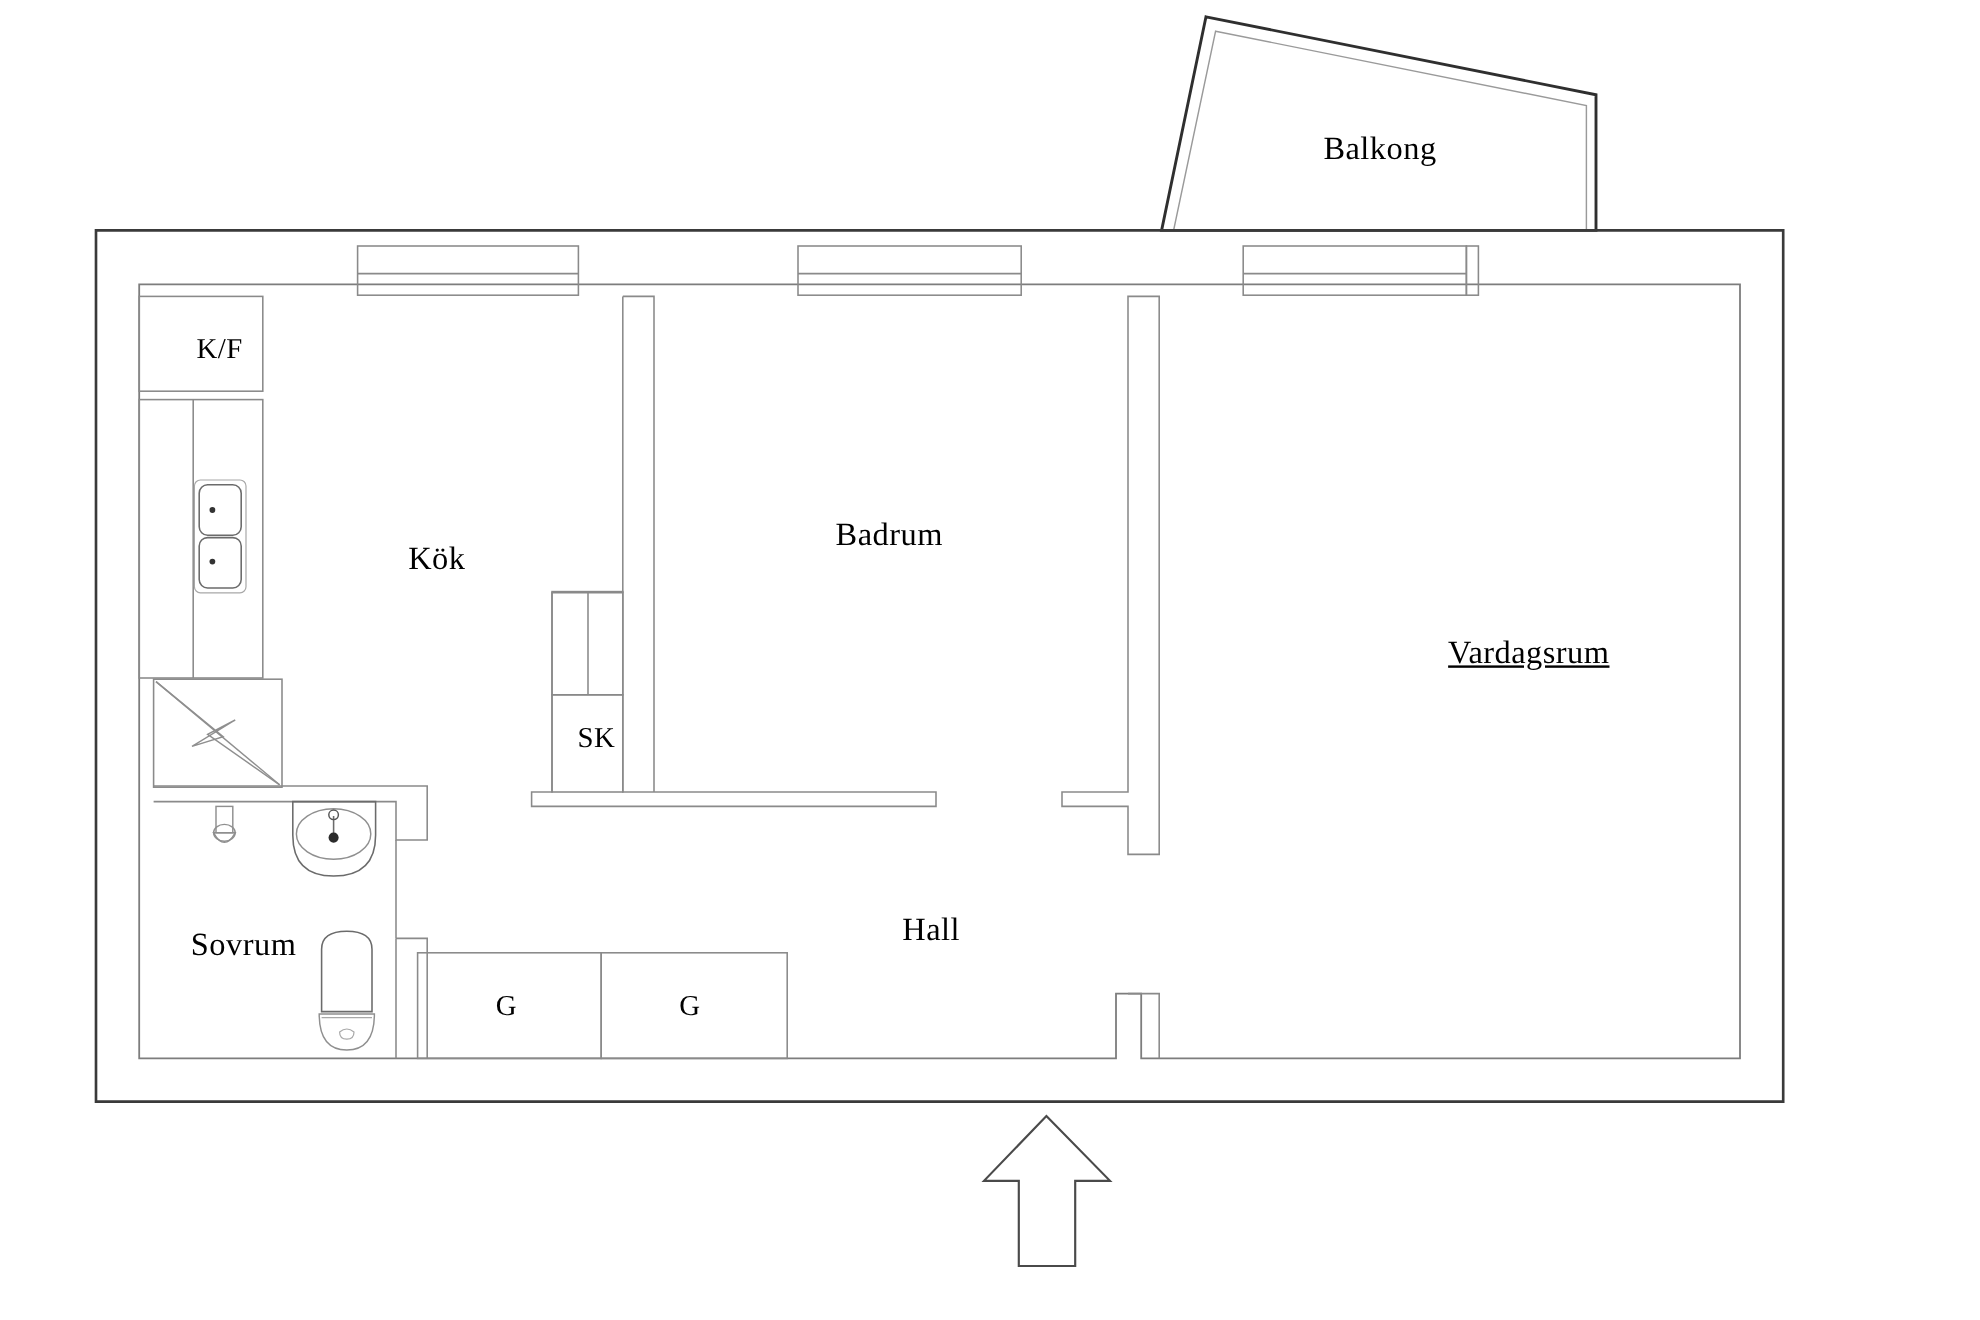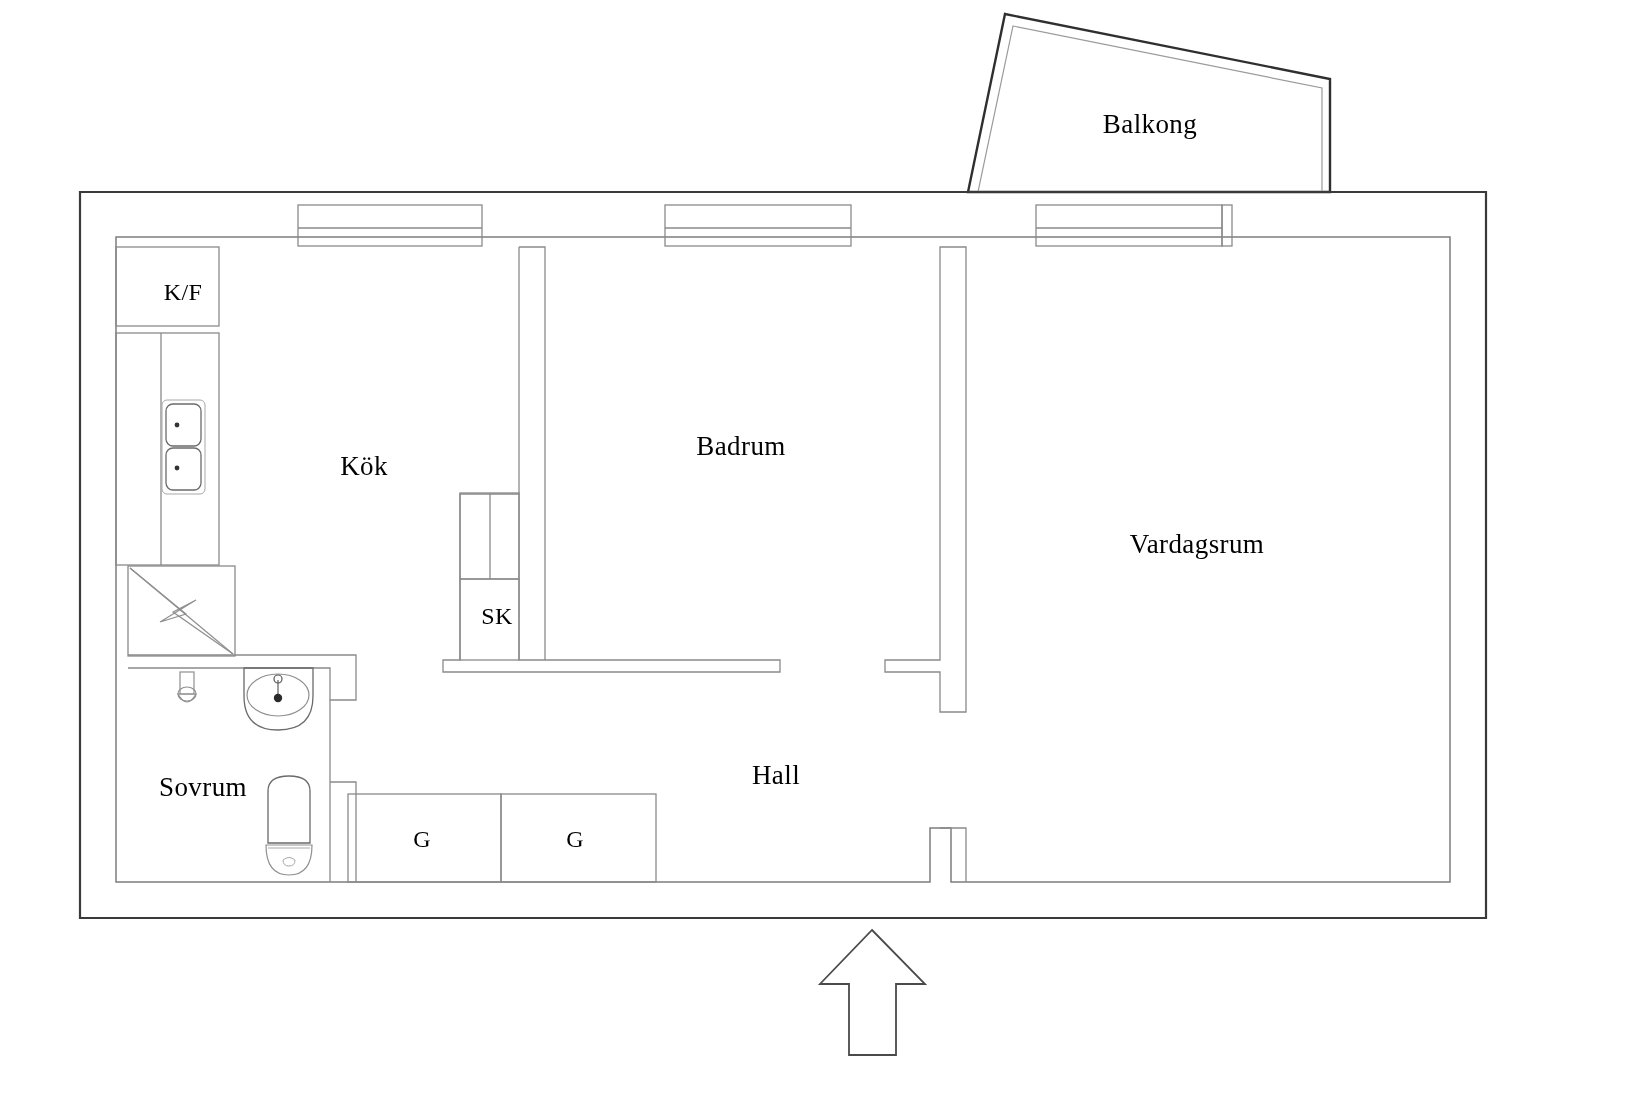--- a/index.html
+++ b/index.html
@@ -140,21 +140,21 @@
     </g>
 
   </svg>
 
   <div class="room-label" style="left:1150px;top:124px;">Balkong</div>
 
   <div class="room-label" style="left:364px;top:446px;margin-top:20px;">Kök</div>
 
   <div class="room-label" style="left:741px;top:446px;">Badrum</div>
 
-  <div class="room-label" style="left:1197px;top:544px;">Vardagsrum</div>
+  <div class="room-label" style="left:1274px;top:544px;text-decoration:underline;">Vardagsrum</div>
 
   <div class="room-label" style="left:776px;top:775px;">Hall</div>
 
   <div class="room-label" style="left:203px;top:787px;">Sovrum</div>
 
   <div class="room-label small-label" style="left:183px;top:292px;">K/F</div>
 
   <div class="room-label small-label" style="left:497px;top:616px;text-align:center;">SK</div>
 
   <div class="room-label small-label" style="left:422px;top:839px;">G</div>

